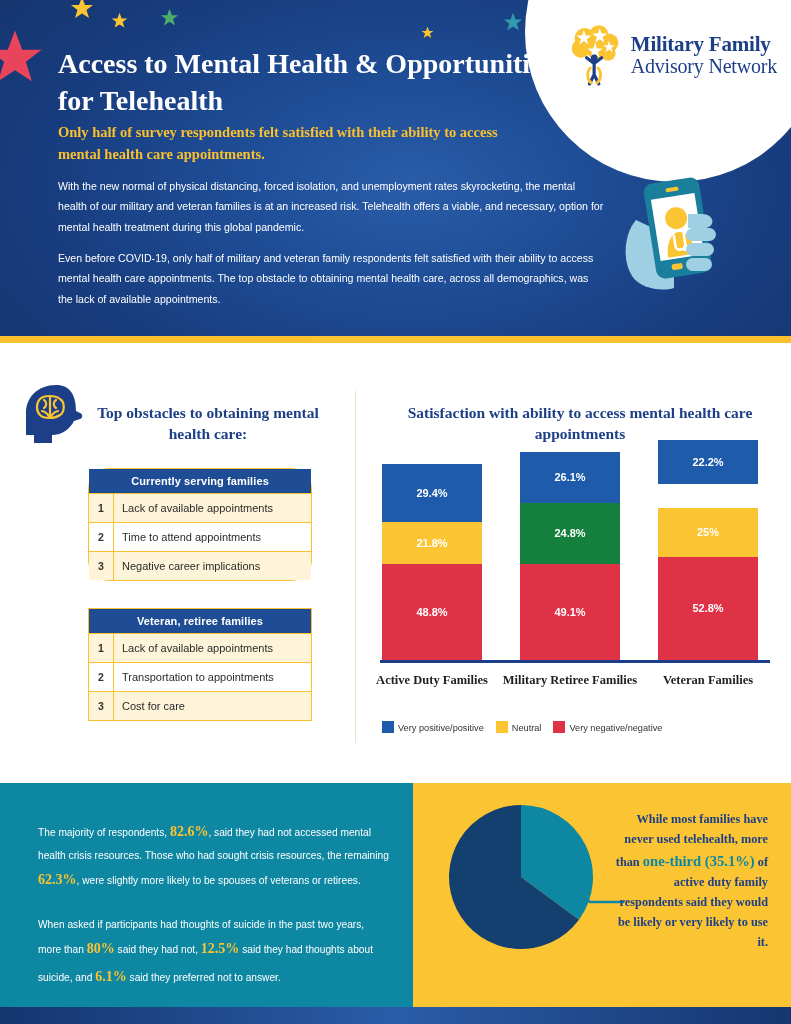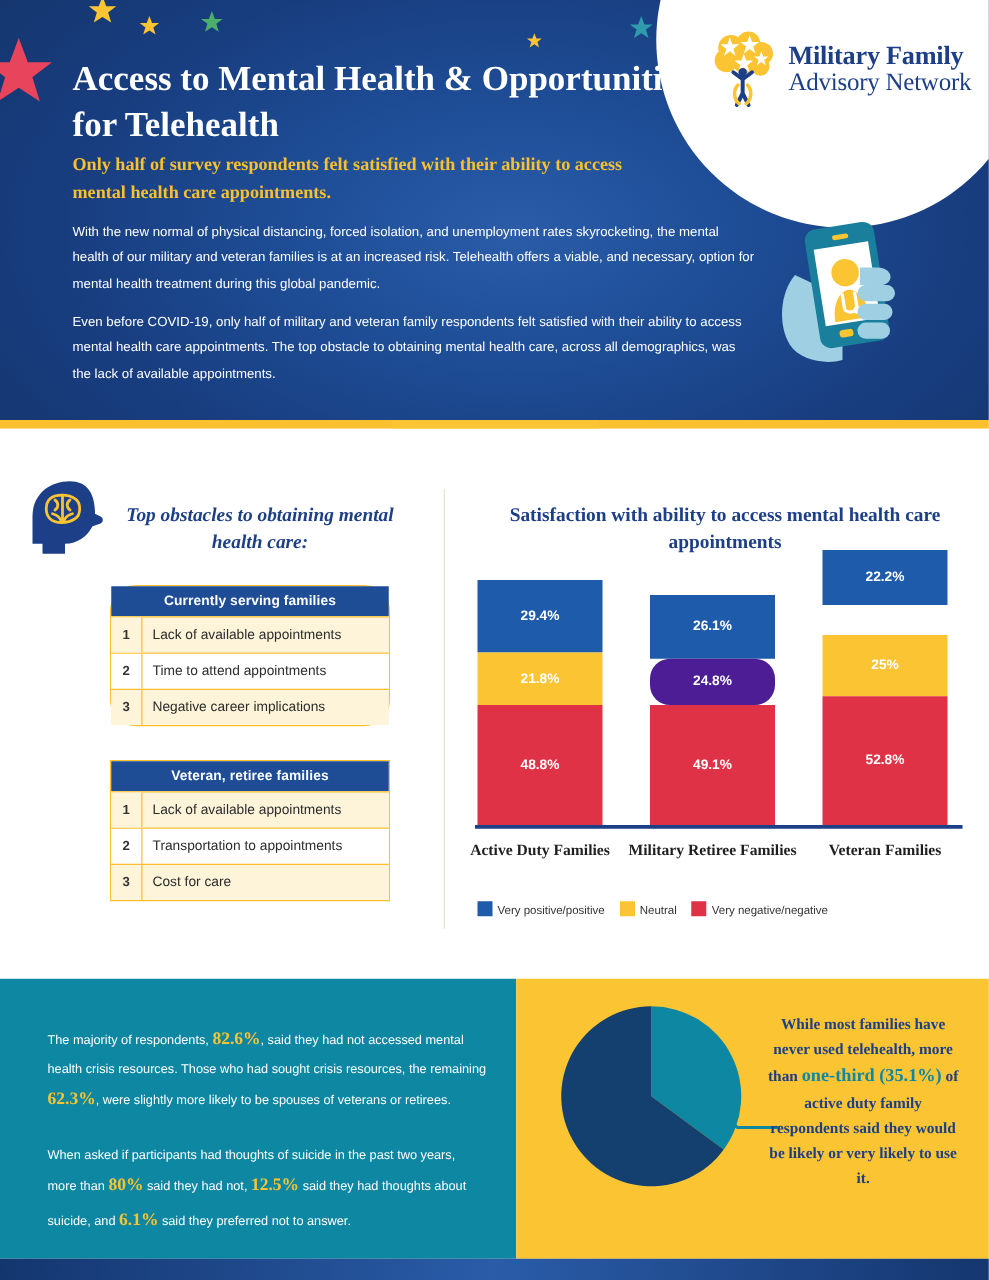--- a/index.html
+++ b/index.html
@@ -82,21 +82,21 @@
   .divider {
     position:absolute; left:355px; top:48px; width:1px; height:352px;
     background:#e8e2c8;
   }
 
   
   .brain-icon { position:absolute; left:18px; top:40px; width:70px; height:66px; }
   .left-title {
     position:absolute; left:90px; top:60px; width:236px;
     font-family:"Liberation Serif", serif; font-weight:bold;
-    font-size:15.5px; line-height:1.34; color:#1d3f87; text-align:center;font-style:italic;
+    font-size:15.5px; line-height:1.34; color:#1d3f87; text-align:center;
   }
 
   .tbl { position:absolute; left:88px; width:224px; border:1px solid #fbc02d; }
   .tbl.one { top:125px;border-radius:21px; }
   .tbl.two { top:265px; }
   .tbl-head {
     background:#1e4d96; color:#fff; text-align:center;
     font-size:11px; font-weight:bold; padding:6px 0 6px;
     letter-spacing:0.1px;
   }
@@ -172,21 +172,21 @@
     font-size:10.2px; line-height:2.0; color:#ffffff;
   }
   .hl { color:#fbc432; font-weight:bold; font-size:14px;
         font-family:"Liberation Serif", serif; }
 
   .pie-wrap { position:absolute; left:33px; top:19px; width:150px; height:150px; }
   .leader { position:absolute; left:155px; top:101px; width:58px; height:24px; }
   .pie-text {
     position:absolute; left:200px; top:27px; width:155px;
     font-family:"Liberation Serif", serif; font-weight:bold;
-    font-size:12.3px; line-height:1.62; color:#1d3f87; text-align:center;
+    font-size:12.3px; line-height:1.62; color:#1d3f87; text-align:right;
   }
   .pie-hl { color:#0e87a2; font-size:14.6px; }
 </style>
 </head>
 <body>
 
 <div class="header">
 
   <div class="star" style="left:-14px; top:28px;">
     <svg width="58" height="58" viewBox="0 0 24 24">
@@ -333,21 +333,21 @@
     <div class="bargroup g0">
         <div class="bar-stack" id="stack-0">
           <div class="seg" style="background: rgb(31, 91, 171); height: 57.624px;">29.4%</div>
           <div class="seg" style="background: rgb(251, 196, 50); height: 42.728px;">21.8%</div>
           <div class="seg" style="background: rgb(224, 50, 71); height: 95.648px;">48.8%</div>
         </div>
       </div>
     <div class="bargroup g1">
         <div class="bar-stack" id="stack-1">
           <div class="seg" style="background: rgb(31, 91, 171); height: 51.156px;">26.1%</div>
-          <div class="seg" style="background: #4c1d95; height: 37px; border-radius: 16px;">24.8%</div>
+          <div class="seg" style="background: #15803d; height: 61px;">24.8%</div>
           <div class="seg" style="background: rgb(224, 50, 71); height: 96.236px;">49.1%</div>
         </div>
       </div>
     <div class="bargroup g2">
         <div class="bar-stack" id="stack-2">
           <div class="seg" style="background: rgb(31, 91, 171); height: 43.512px;">22.2%</div>
           <div class="seg" style="background: rgb(251, 196, 50); height: 49px; margin-top: 24px;">25%</div>
           <div class="seg" style="background: rgb(224, 50, 71); height: 103.488px;">52.8%</div>
         </div>
       </div>

